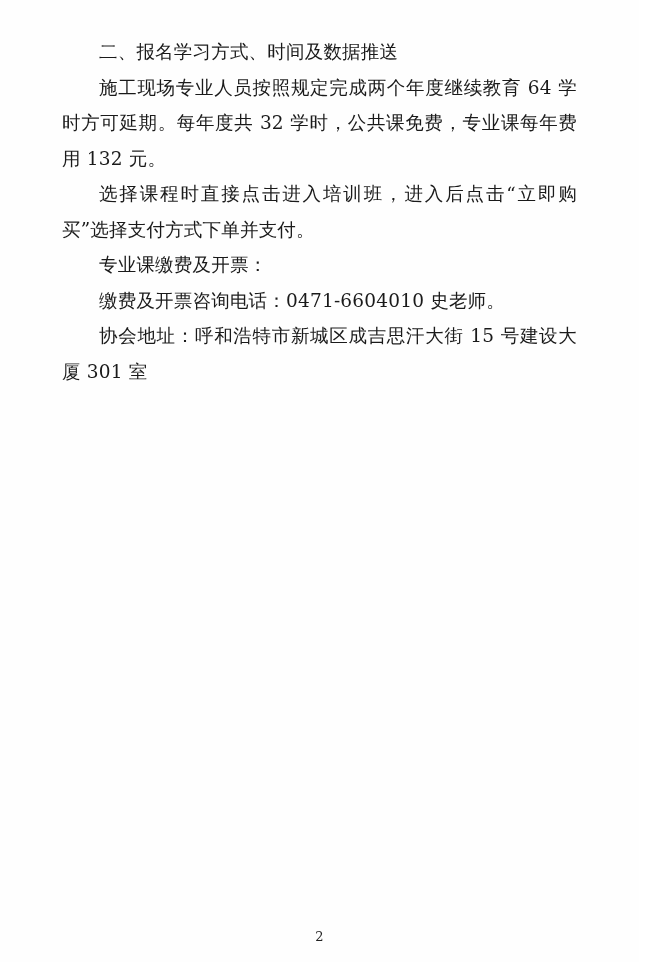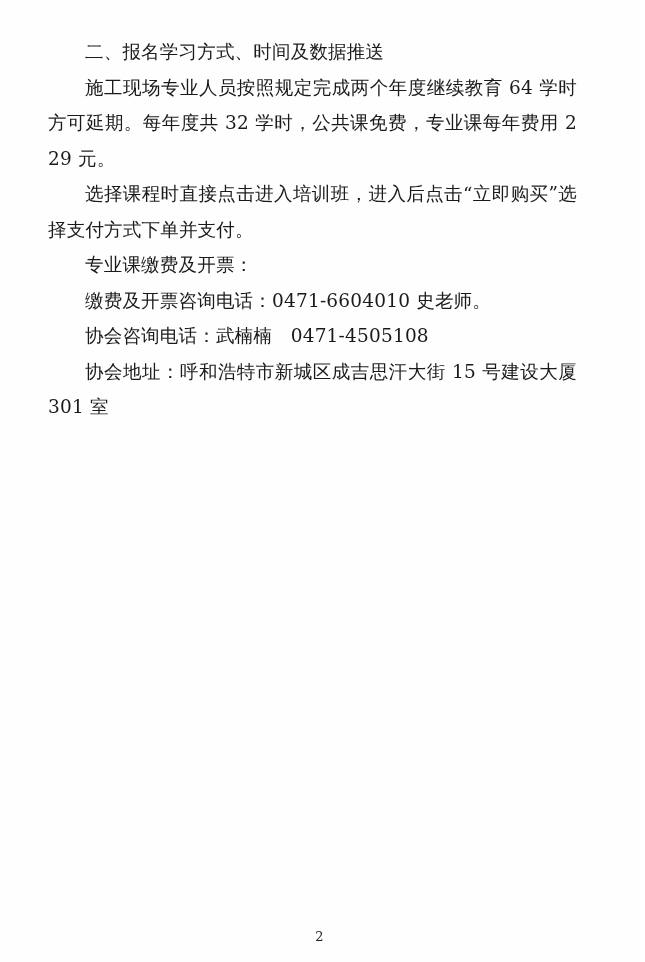--- a/index.html
+++ b/index.html
@@ -12,21 +12,21 @@
     height: 962px;
     font-family: "DejaVu Serif", "Liberation Serif", serif;
     color: #1a1a1a;
     position: relative;
     overflow: hidden;
   }
   .page {
     width: 639px;
     height: 962px;
     box-sizing: border-box;
-    padding: 34px 62px 0 48px;
+    padding: 34px 62px 0 62px;
     position: relative;
     background: #fefefe;
   }
   .para {
     font-size: 18.5px;
     line-height: 35.5px;
     text-align: justify;
     text-justify: inter-ideograph;
     letter-spacing: 0.2px;
     margin: 0;
@@ -50,29 +50,28 @@
 </head>
 <body>
 
 <div class="page">
 
   <p class="para heading">二、报名学习方式、时间及数据推送</p>
 
 
 
 
-  <p class="para">施工现场专业人员按照规定完成两个年度继续教育 64 学时方可延期。每年度共 32 学时，公共课免费，专业课每年费用 229 元。</p>
+  <p class="para">施工现场专业人员按照规定完成两个年度继续教育 64 学时方可延期。每年度共 32 学时，公共课免费，专业课每年费用 132 元。</p>
 
   <p class="para">选择课程时直接点击进入培训班，进入后点击“立即购买”选择支付方式下单并支付。</p>
 
   <p class="para">专业课缴费及开票：</p>
 
   <p class="para">缴费及开票咨询电话：0471-6604010 史老师。</p>
 
 
 
-  <p class="para">协会咨询电话：武楠楠　0471-4505108</p>
 
   <p class="para">协会地址：呼和浩特市新城区成吉思汗大街 15 号建设大厦 301 室</p>
 
   <div class="footer-page">2</div>
 
 </div>
 
 </body></html>

